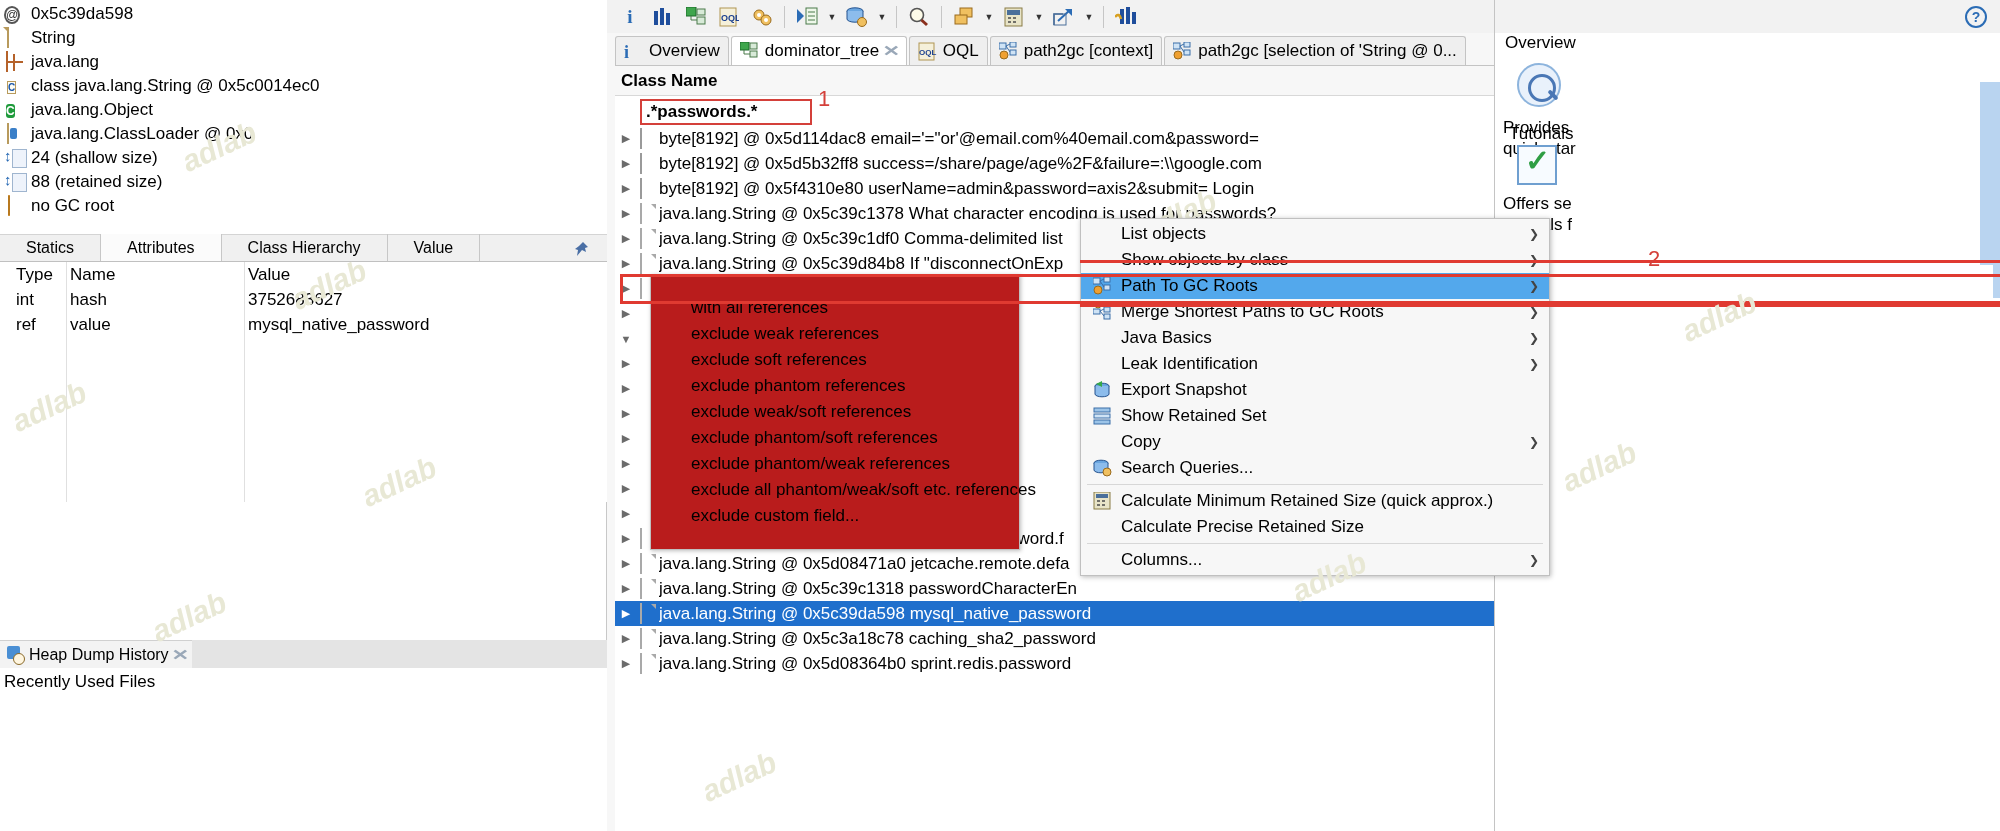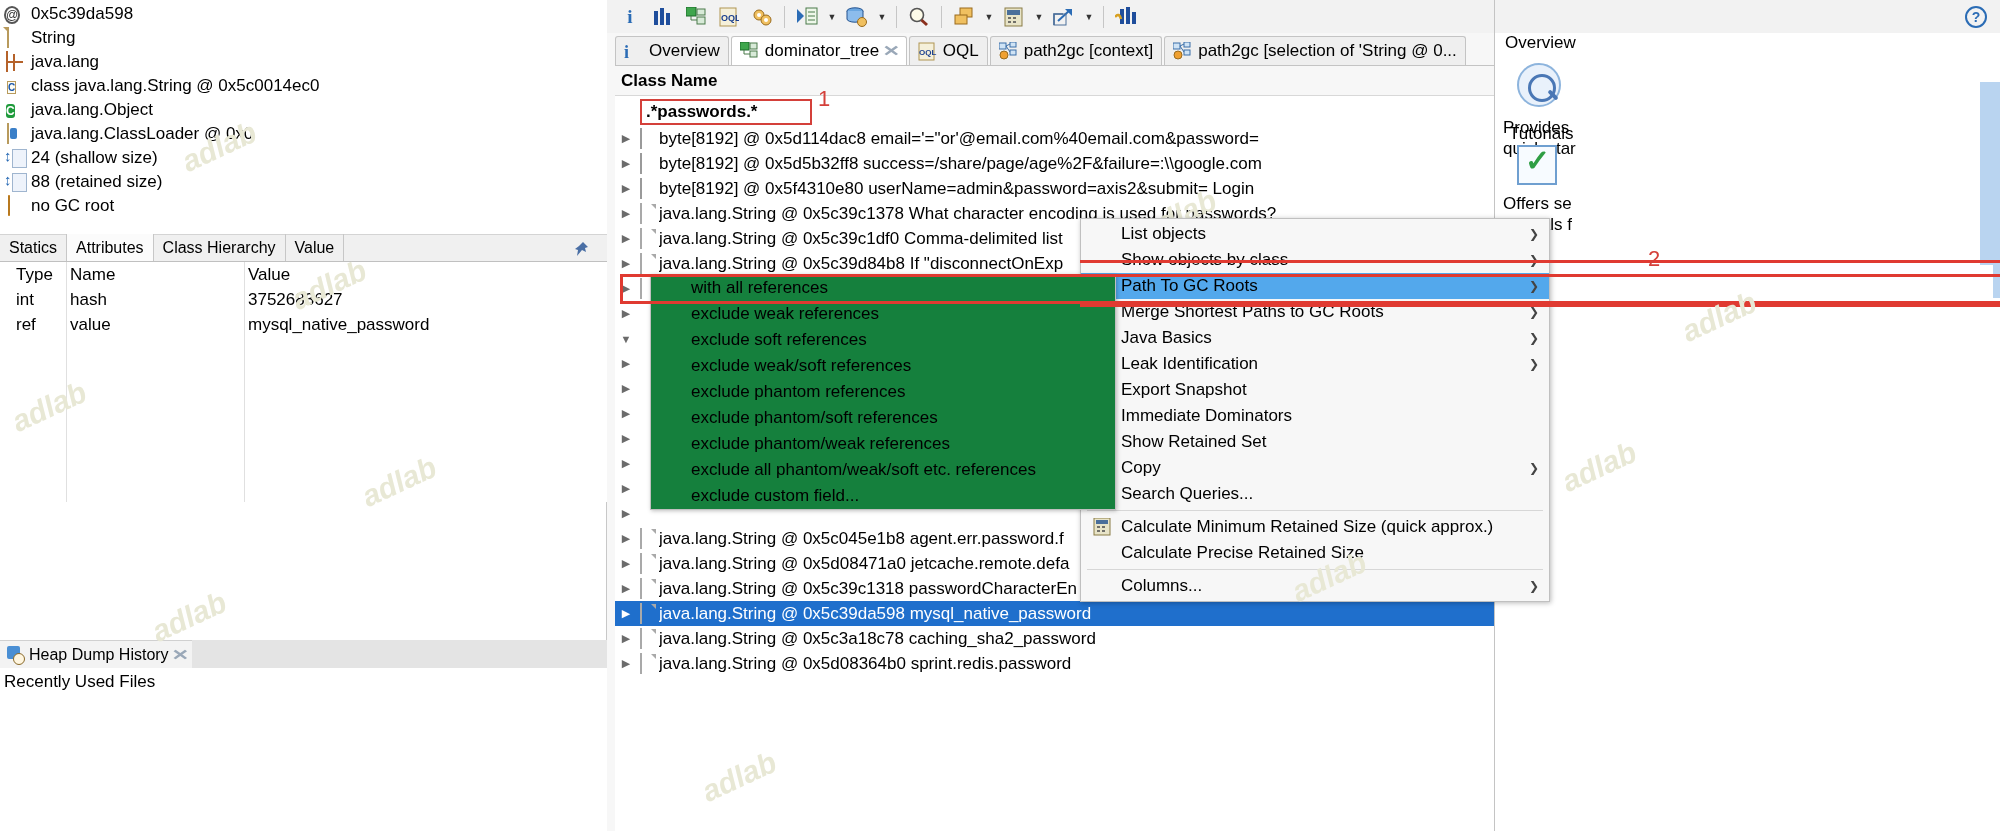--- a/index.html
+++ b/index.html
@@ -125,21 +125,21 @@
   #lower-tabs {
     position: absolute; left: 0; top: 234px;
     width: 607px; height: 28px;
     background: #f0f0f0;
     border-top: 1px solid #d4d4d4;
     border-bottom: 1px solid #c0c0c0;
     display: flex; align-items: flex-end;
   }
   .ltab {
     height: 27px; line-height: 27px;
-    padding: 0 9px;
+    padding: 0 26px;
     font-size: 16px; color: #000;
     border-right: 1px solid #c7c7c7;
     cursor: default;
   }
   .ltab.active { background: #fbfbfb; }
   #pin-icon {
     position: absolute; right: 18px; top: 6px;
     width: 16px; height: 16px; color: #4a6fa5; font-size: 15px;
   }
 
@@ -327,26 +327,26 @@
   .ic-str:after {
     content: ""; position: absolute; right: 3px; top: 0;
     border-width: 0 5px 5px 0; border-style: solid;
     border-color: transparent #a9a9a9 transparent transparent;
   }
 
   
   #submenu {
     position: absolute;
     left: 650px; top: 274px;
-    width: 466px;
-    background: #15803d;
+    width: 370px;
+    background: #b91c1c;
     border: 1px solid #c0c0c0;
     box-shadow: 1px 1px 4px rgba(0,0,0,.25);
     z-index: 60;
-    padding: 0 0;
+    padding: 20px 0;
   }
   .smitem {
     height: 26px; line-height: 26px;
     padding-left: 40px; font-size: 17px; color: #000;
     white-space: nowrap;
   }
 
   
   #ctxmenu {
     position: absolute;
@@ -836,22 +836,22 @@
         <span class="rret"></span>
       </div>
     </div>
 
   </div>
 
   <div id="submenu">
     <div class="smitem">with all references</div>
     <div class="smitem">exclude weak references</div>
     <div class="smitem">exclude soft references</div>
+    <div class="smitem">exclude phantom references</div>
     <div class="smitem">exclude weak/soft references</div>
-    <div class="smitem">exclude phantom references</div>
     <div class="smitem">exclude phantom/soft references</div>
     <div class="smitem">exclude phantom/weak references</div>
     <div class="smitem">exclude all phantom/weak/soft etc. references</div>
     <div class="smitem">exclude custom field...</div>
   </div>
 
   <div id="ctxmenu">
     <div class="cmitem">
       <span>List objects</span>
       <span class="chev">❯</span>
@@ -896,31 +896,20 @@
     </div>
     <div class="cmitem">
       <span class="cmicon">
         <svg width="19" height="18">
             <ellipse cx="9" cy="5" rx="7" ry="2.8" fill="#6aa6e0" stroke="#25538f"></ellipse>
             <path d="M2 5 v8 a7 2.8 0 0 0 14 0 v-8" fill="#8cbcec" stroke="#25538f"></path>
             <path d="M3 3 L9 0 L9 6 Z" fill="#35a84a"></path>
           </svg>
       </span>
       <span>Export Snapshot</span>
-    </div>
-    <div class="cmitem">
-      <span class="cmicon">
-        <svg width="19" height="18">
-            <rect x="0" y="0" width="9" height="8" fill="#3fa64d" stroke="#1d6b2a"></rect>
-            <rect x="10" y="9" width="7" height="6" fill="#d8ead8" stroke="#4a7a4a"></rect>
-            <rect x="10" y="1" width="7" height="6" fill="#d8ead8" stroke="#4a7a4a"></rect>
-            <path d="M4 8 L4 12 L10 12" stroke="#4a7a4a" fill="none"></path>
-          </svg>
-      </span>
-      <span>Immediate Dominators</span>
     </div>
     <div class="cmitem">
       <span class="cmicon">
         <svg width="19" height="18">
             <rect x="1" y="1" width="16" height="4" fill="#9cc4e8" stroke="#3a6ea8"></rect>
             <rect x="1" y="7" width="16" height="4" fill="#cfe3f5" stroke="#3a6ea8"></rect>
             <rect x="1" y="13" width="16" height="4" fill="#9cc4e8" stroke="#3a6ea8"></rect>
           </svg>
       </span>
       <span>Show Retained Set</span>

